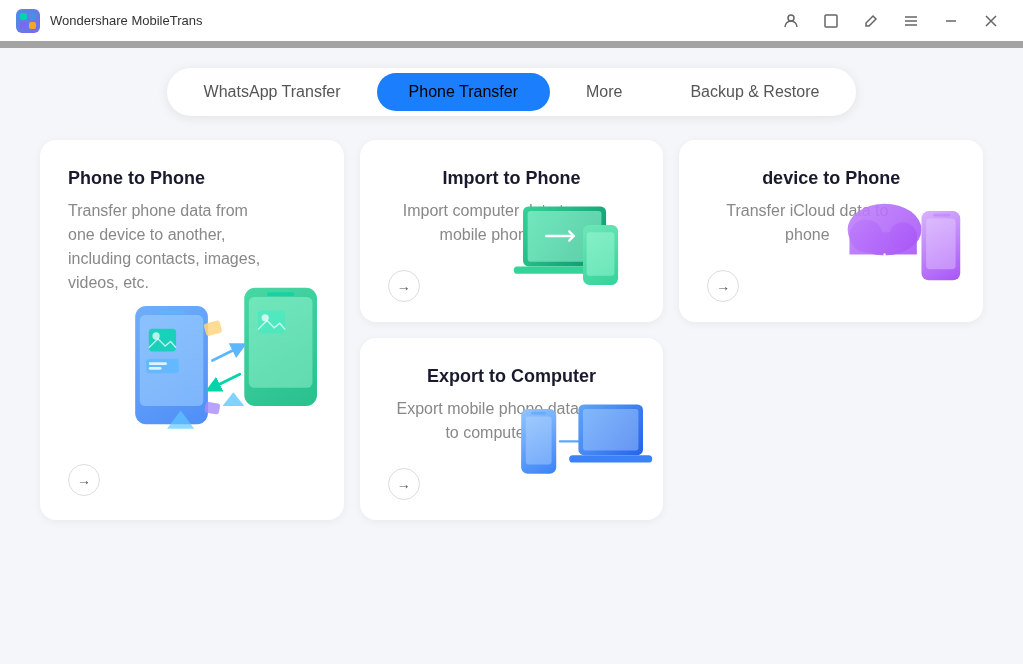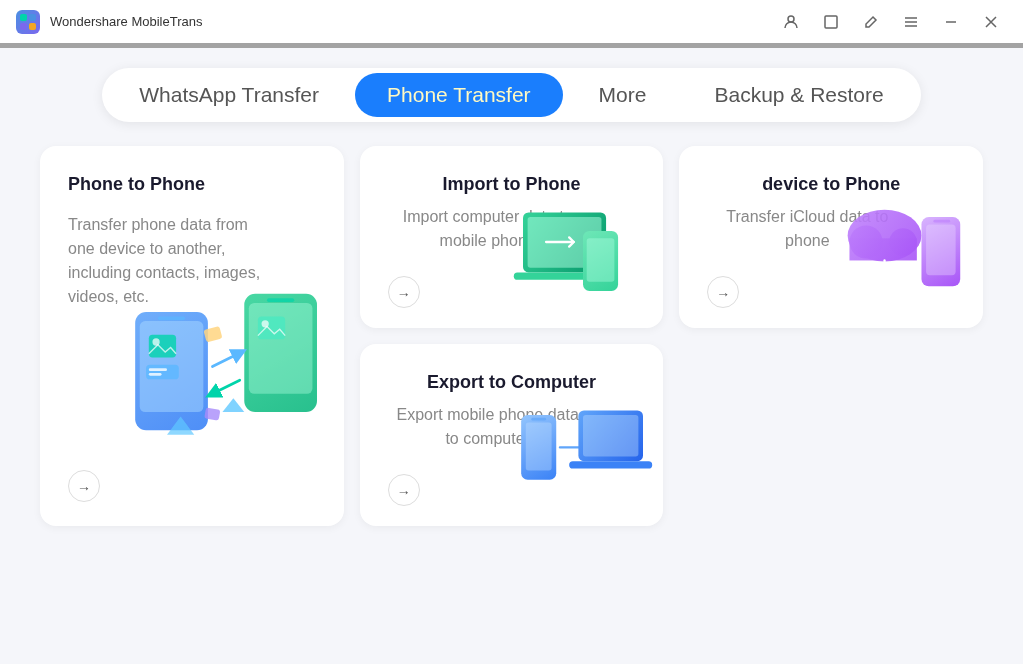--- a/index.html
+++ b/index.html
@@ -15,21 +15,21 @@
     }
 
     
     .title-bar {
       background: #ffffff;
       height: 48px;
       display: flex;
       align-items: center;
       justify-content: space-between;
       padding: 0 16px;
-      border-bottom: 5px solid #a3a3a3;
+      border-bottom: 7px solid #a3a3a3;
       -webkit-app-region: drag;
     }
 
     .title-bar-left {
       display: flex;
       align-items: center;
       gap: 10px;
     }
 
     .app-icon {
@@ -95,29 +95,29 @@
       gap: 4px;
       box-shadow: 0 2px 12px rgba(0,0,0,0.08);
     }
 
     .nav-tab {
       padding: 10px 32px;
       border-radius: 50px;
       border: none;
       background: none;
       cursor: pointer;
-      font-size: 21px;
+      font-size: 16px;
       font-weight: 500;
       color: #555;
       transition: all 0.2s;
     }
 
     .nav-tab.active {
       background: #1a7efd;
-      color: #fef9c3;
+      color: #000000;
     }
 
     
     .cards-grid {
       display: grid;
       grid-template-columns: 1fr 1fr 1fr;
       grid-template-rows: auto auto;
       gap: 16px;
       padding: 0 40px 24px 40px;
       max-width: 1023px;
@@ -125,21 +125,20 @@
 
     .card {
       background: #ffffff;
       border-radius: 16px;
       padding: 28px 28px 24px 28px;
       position: relative;
       overflow: hidden;
       cursor: pointer;
       transition: box-shadow 0.2s;
       box-shadow: 0 2px 8px rgba(0,0,0,0.05);
-      gap: 8px;
     }
 
     .card-large {
       grid-row: 1 / 3;
       min-height: 380px;
       display: flex;
       flex-direction: column;
     }
 
     .card-small {

